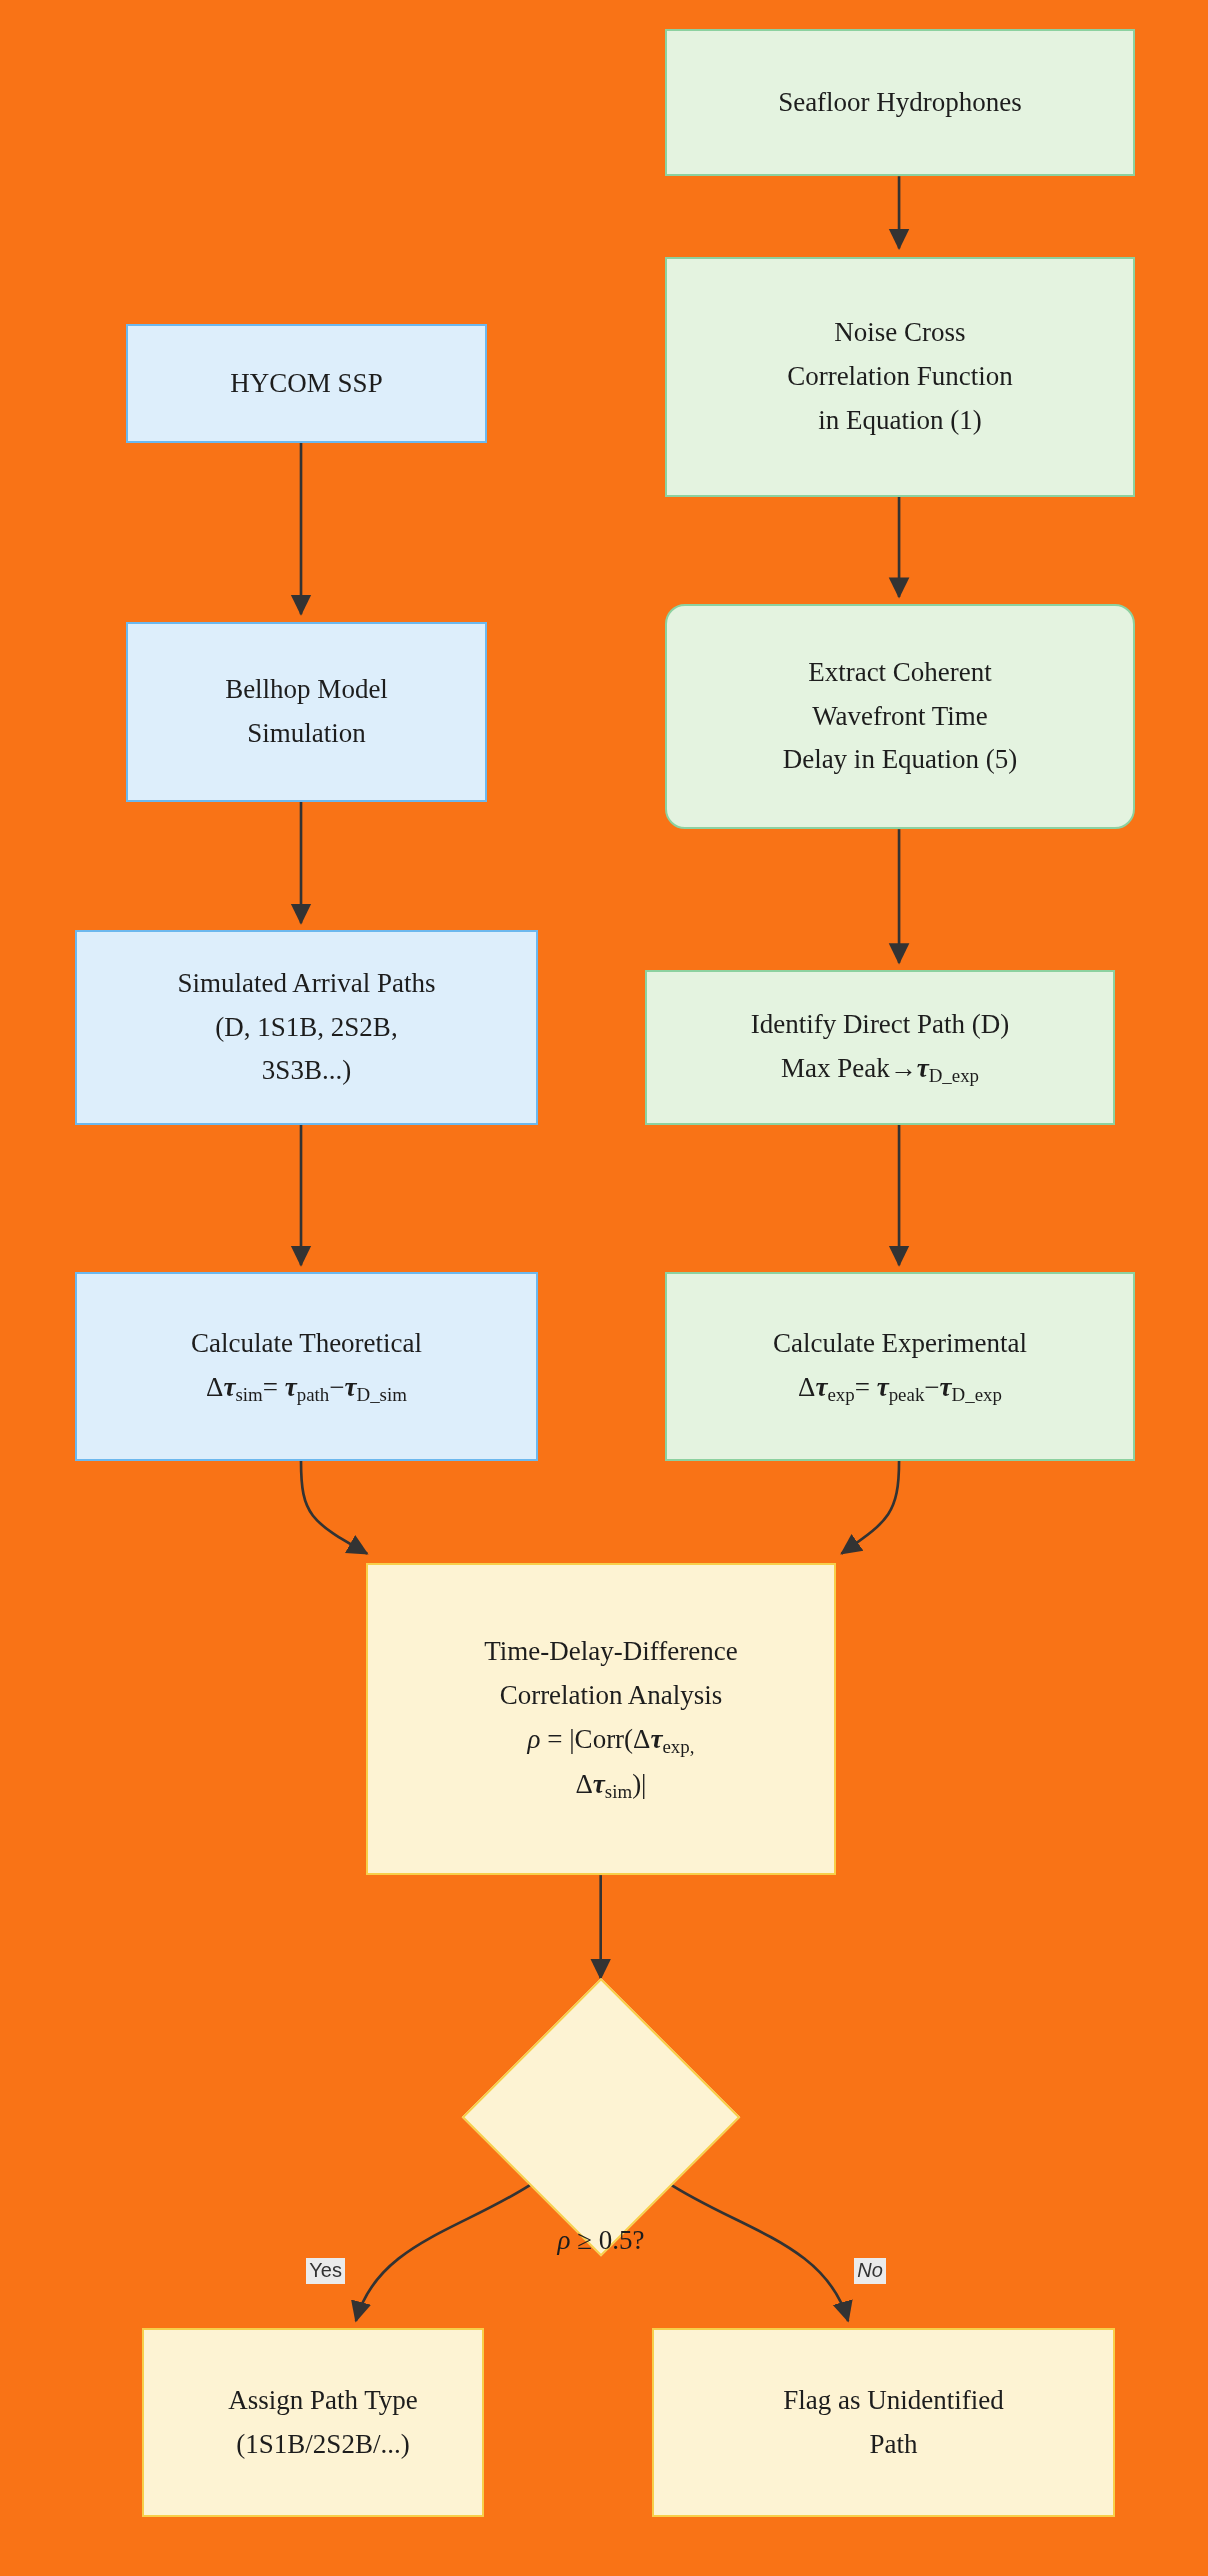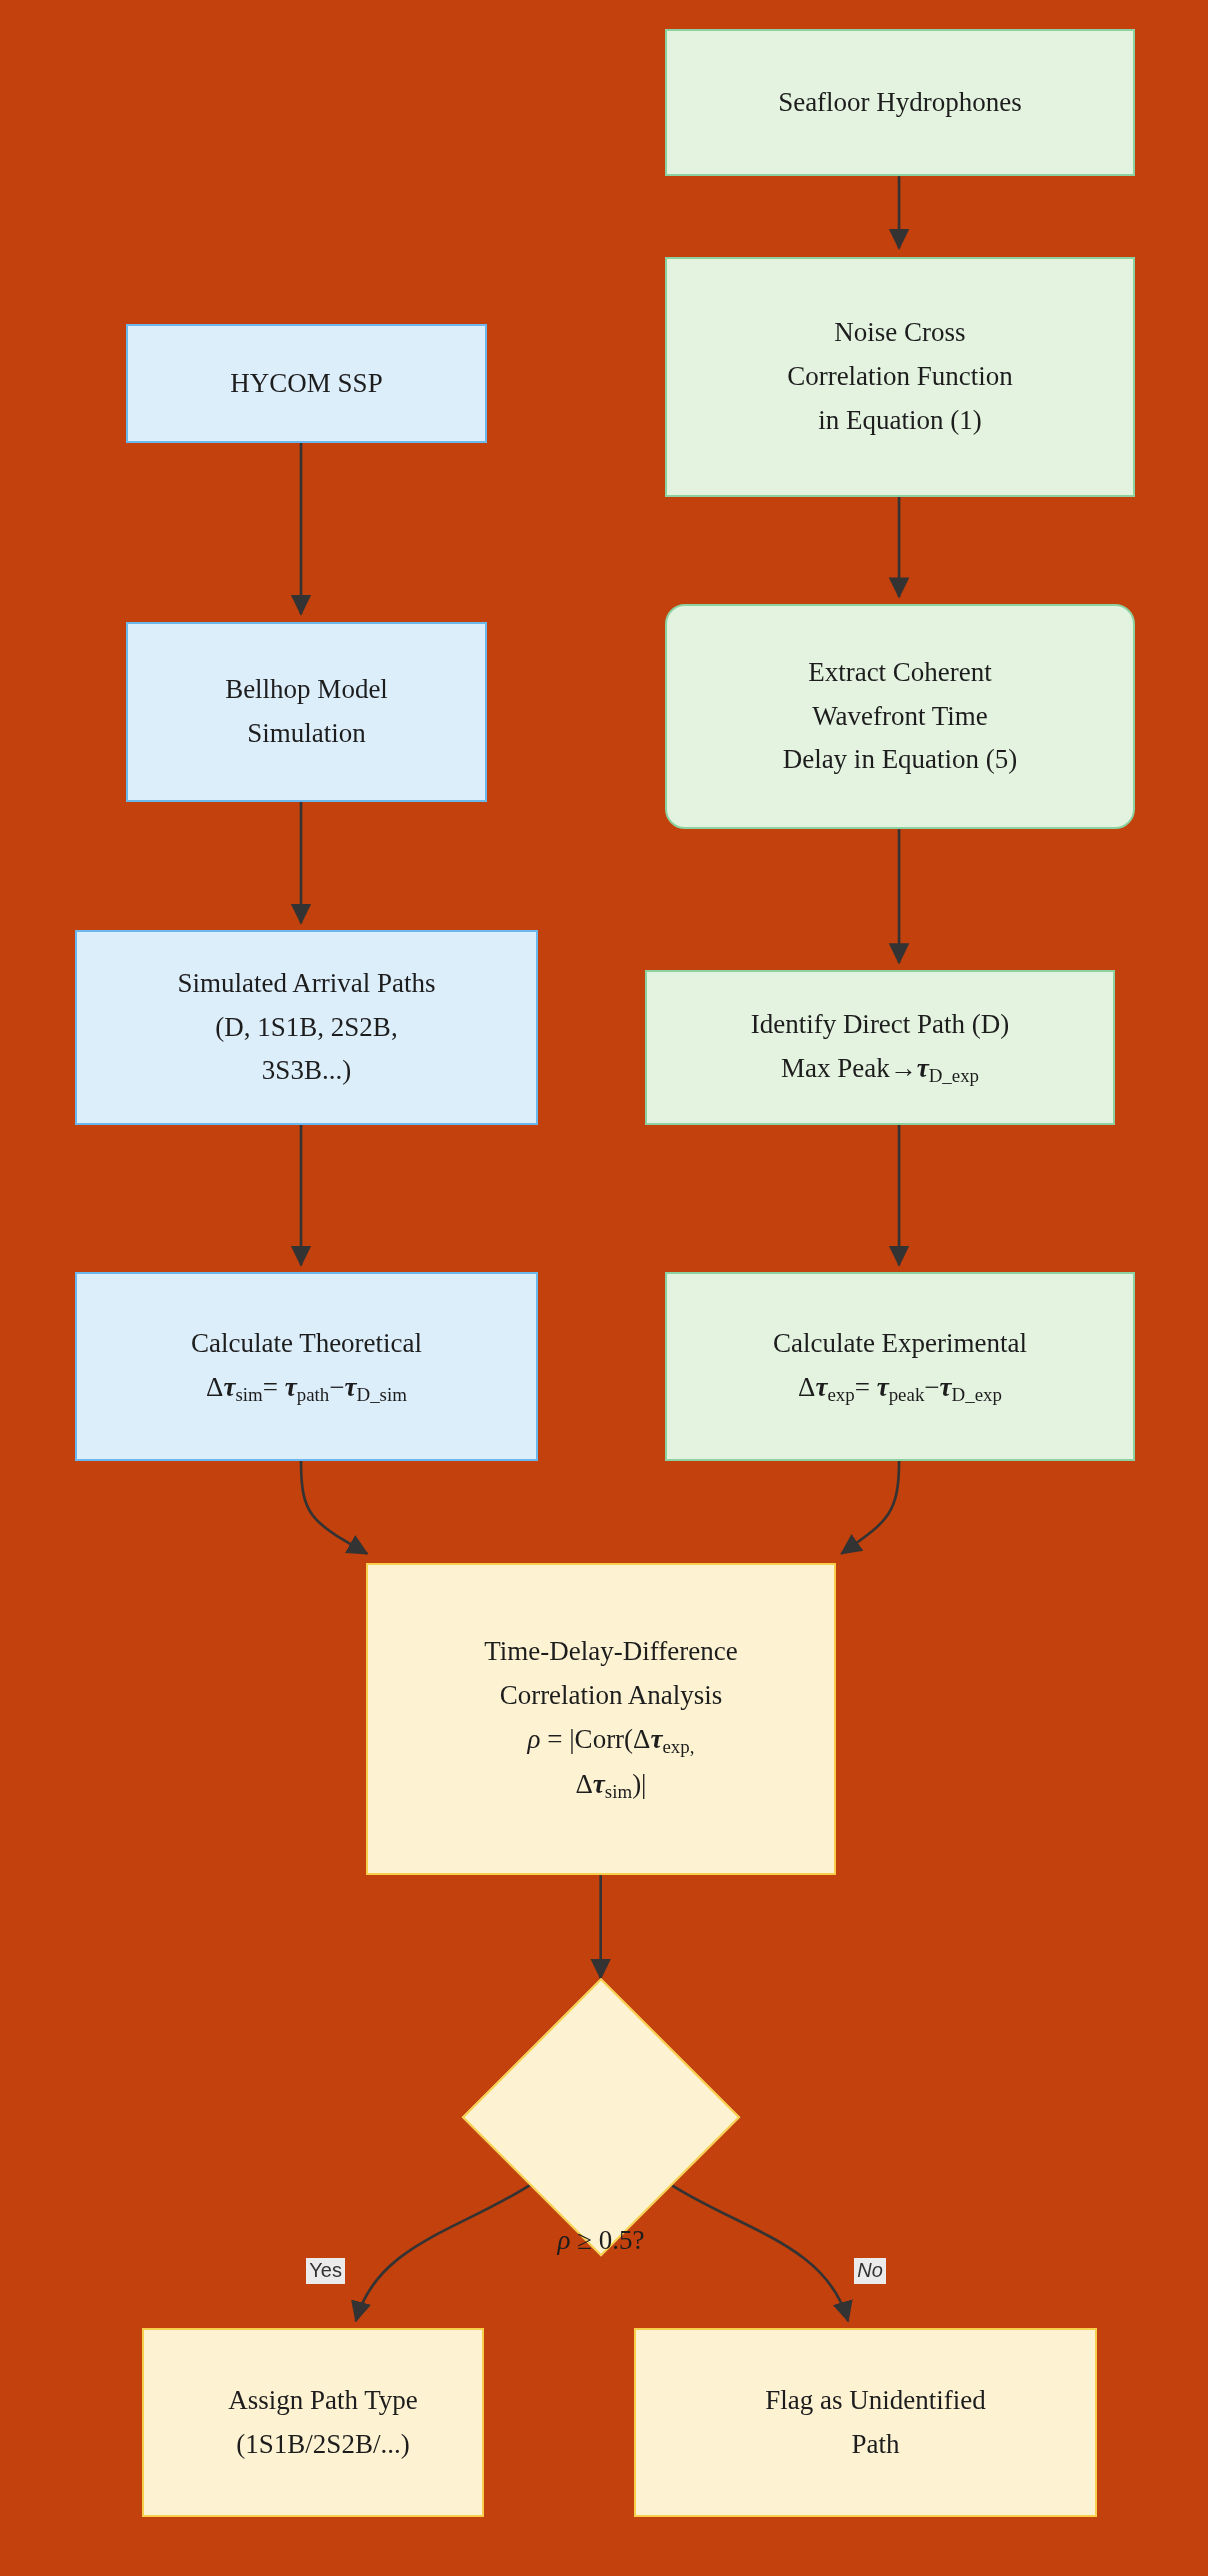--- a/index.html
+++ b/index.html
@@ -5,21 +5,21 @@
 <style>
   html, body {
     margin: 0;
     padding: 0;
     background: #ffffff;
   }
   #canvas {
     position: relative;
     width: 1208px;
     height: 2576px;
-    background: #c2410c;
+    background: #f97316;
     font-family: "Liberation Serif", "DejaVu Serif", serif;
     overflow: hidden;
   }
   .node {
     position: absolute;
     box-sizing: border-box;
     display: flex;
     flex-direction: column;
     align-items: center;
     justify-content: center;
@@ -194,19 +194,19 @@
   </div>
 
   <span class="edge-label" style="left:306px; top:2258px;">Yes</span>
   <span class="edge-label" style="left:854px; top:2258px;font-style:italic;">No</span>
 
   <div class="node yellow" style="left:142px; top:2328px; width:342px; height:189px;">
     <span class="ln">Assign Path Type</span>
     <span class="ln">(1S1B/2S2B/...)</span>
   </div>
 
-  <div class="node yellow" style="left:634px; top:2328px; width:463px; height:189px;">
+  <div class="node yellow" style="left:652px; top:2328px; width:463px; height:189px;">
     <span class="ln">Flag as Unidentified</span>
     <span class="ln">Path</span>
   </div>
 
 </div>
 
 
 </body></html>

